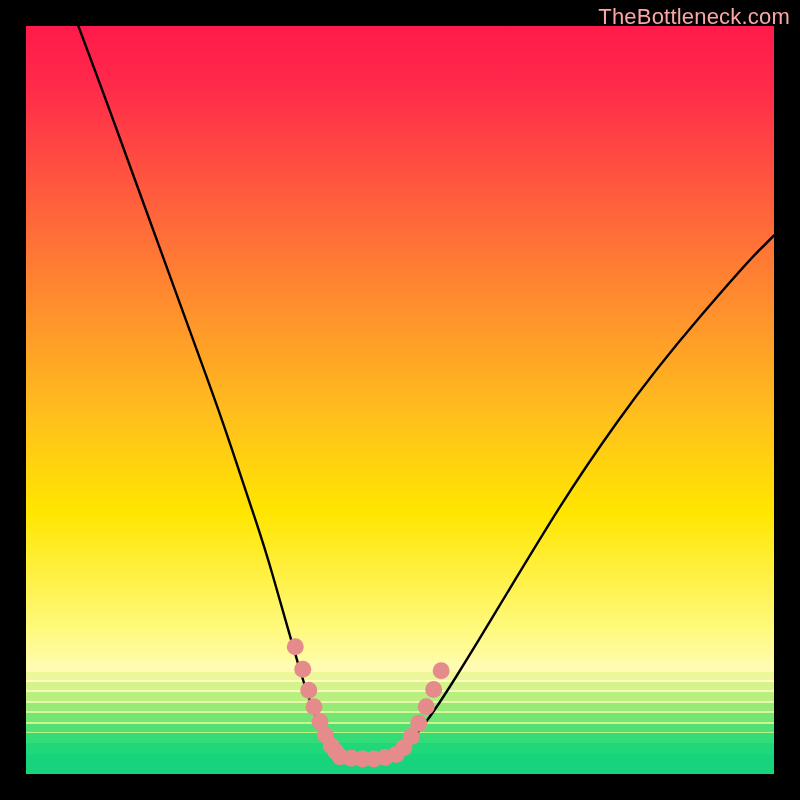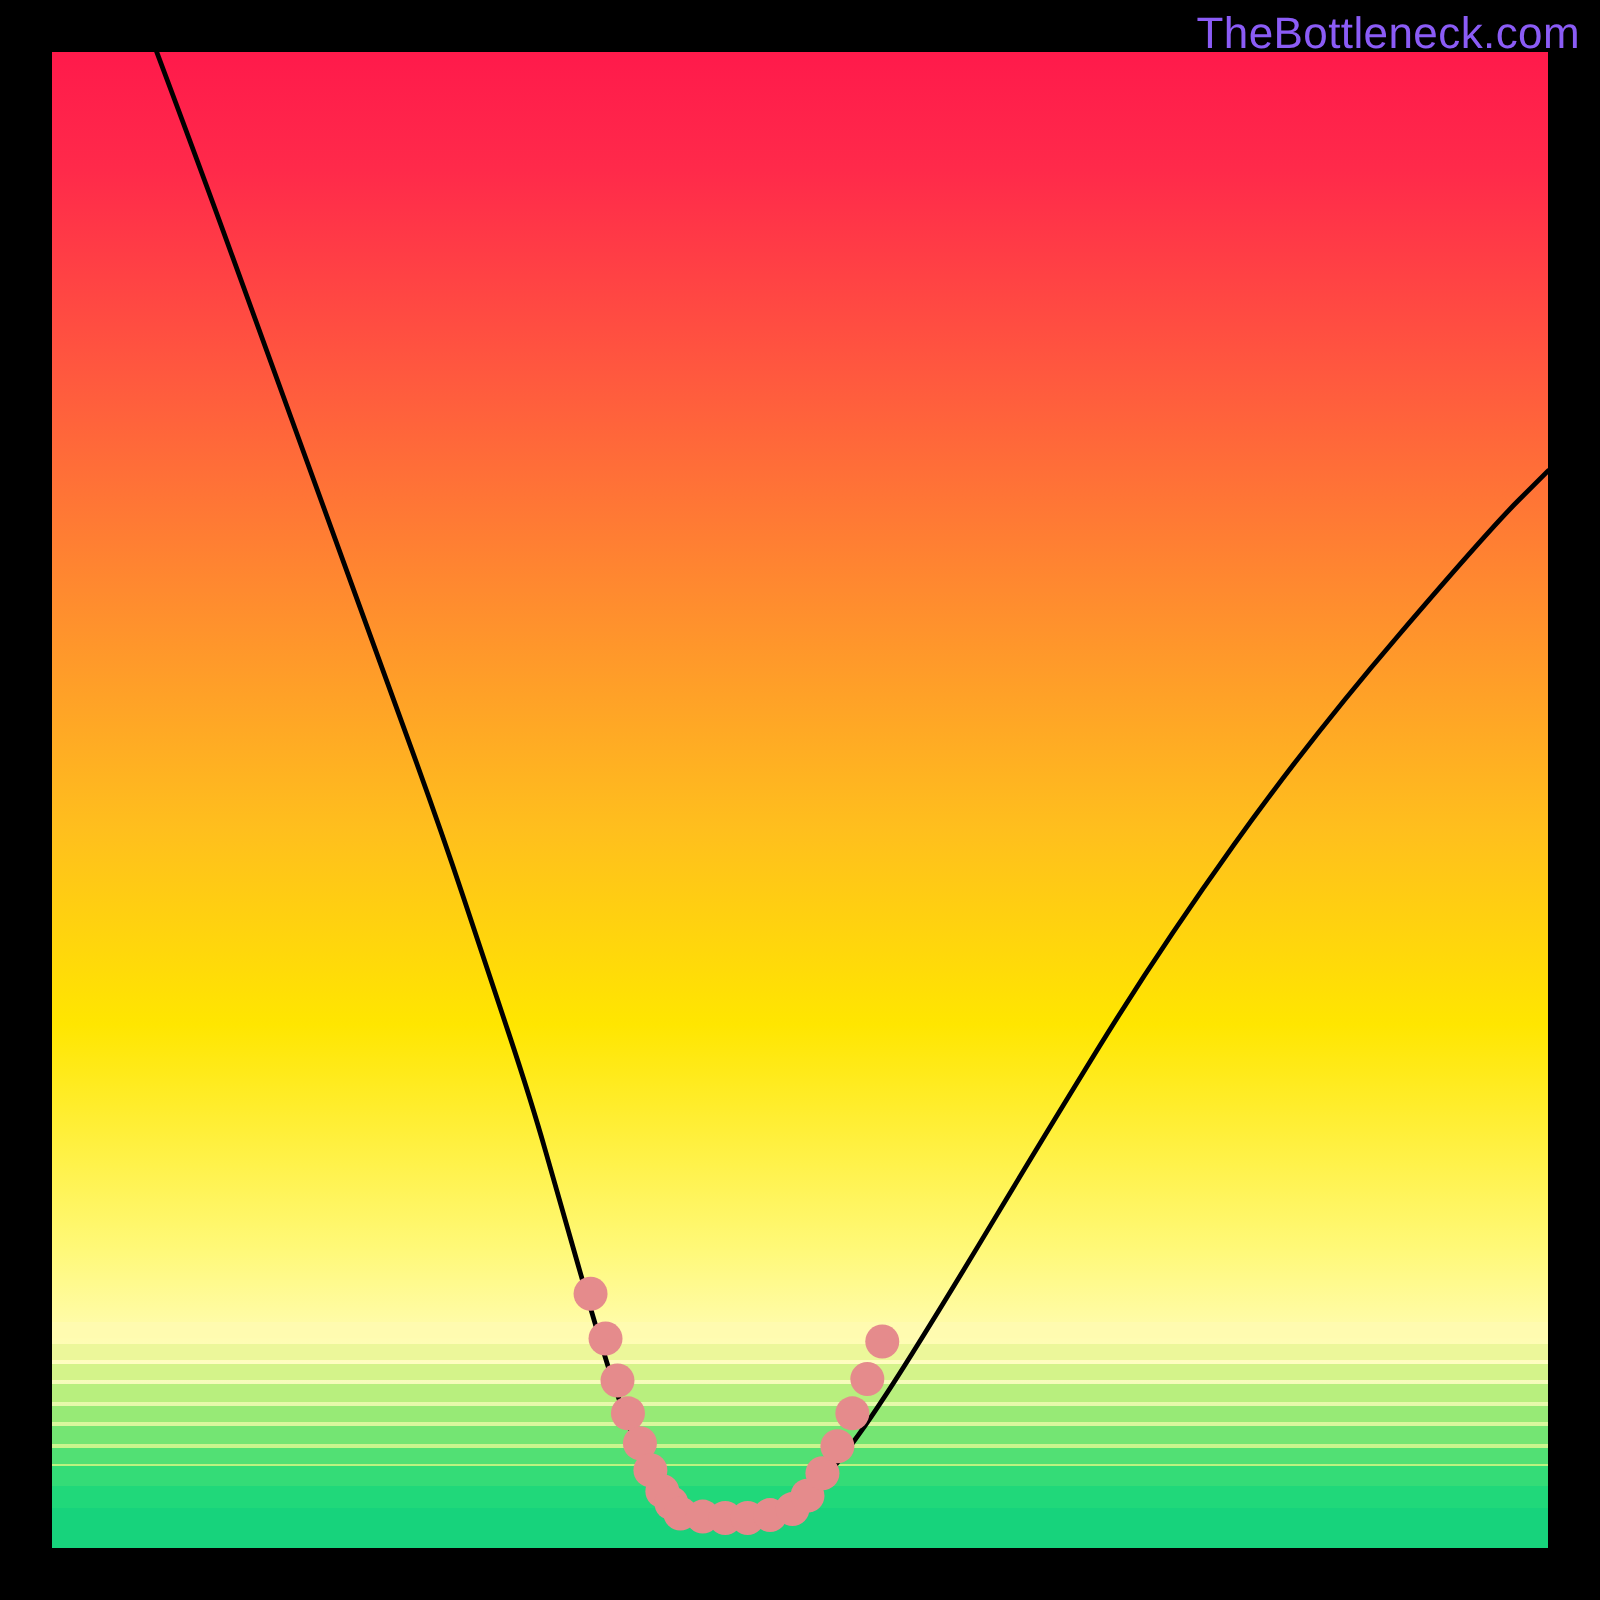--- a/index.html
+++ b/index.html
@@ -45,21 +45,21 @@
   .stripe {
     position: absolute;
     left: 0;
     width: 100%;
   }
 
   .watermark {
     position: absolute;
     top: 4px;
     right: 10px;
-    color: #8b5cf6;
+    color: #fca5a5;
     font-size: 22px;
     letter-spacing: 0.2px;
     font-weight: 500;
     user-select: none;
   }
 
   svg.curve {
     position: absolute;
     inset: 0;
     width: 100%;

